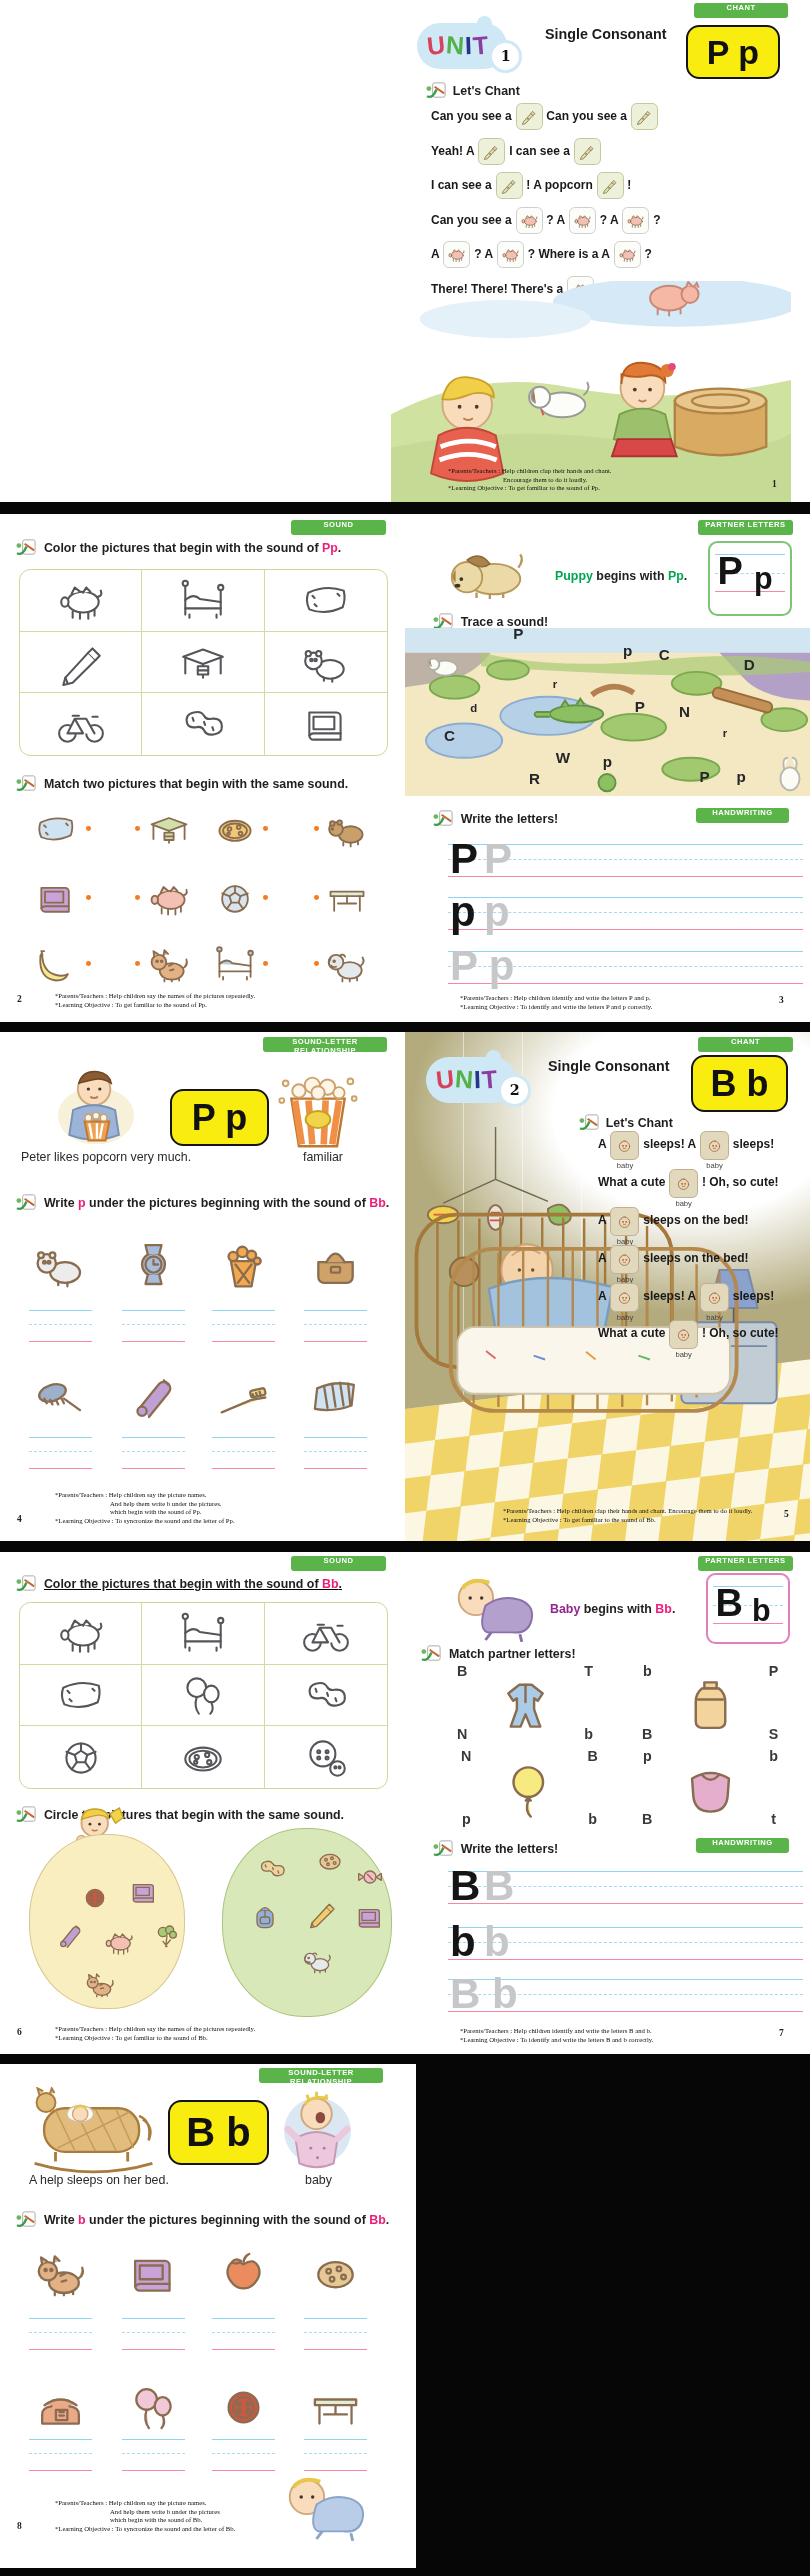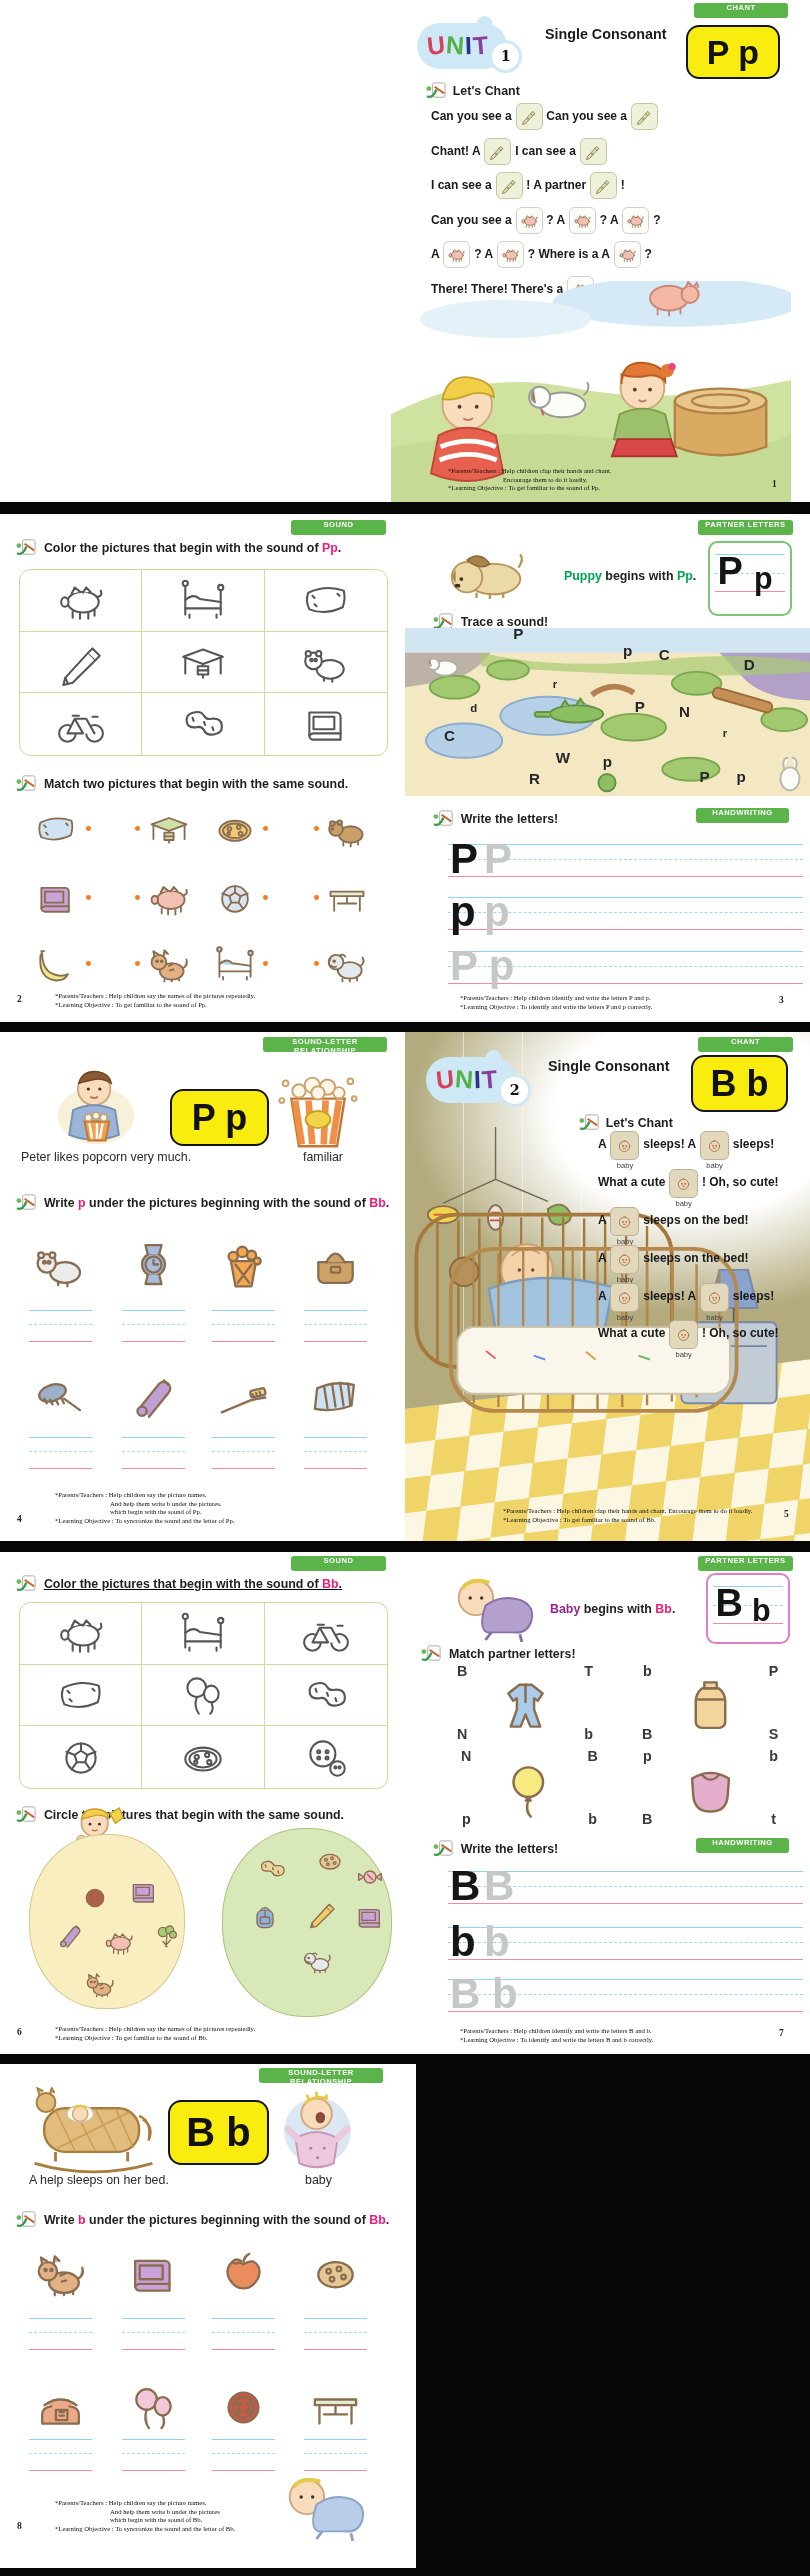--- a/index.html
+++ b/index.html
@@ -129,21 +129,21 @@
                 <g fill="#d8e0a8" stroke="#8a6d50" stroke-width="2" stroke-linecap="round" stroke-linejoin="round">
                   <path d="M9 37L28 16l5 5L14 42l-7 2z"></path>
                   <path d="M28 16l4-5 6 6-5 4z"></path>
                   <circle cx="20" cy="30" r="1"></circle>
                 </g>
               </svg>
             </span>
           </span>
         </div>
         <div class="chant-line">
-          <span class="ct">Chant! A</span>
+          <span class="ct">Yeah! A</span>
           <span class="ci">
             <span class="cbox pen">
               <svg width="19" height="19" viewBox="0 0 48 48">
                 <g fill="#d8e0a8" stroke="#8a6d50" stroke-width="2" stroke-linecap="round" stroke-linejoin="round">
                   <path d="M9 37L28 16l5 5L14 42l-7 2z"></path>
                   <path d="M28 16l4-5 6 6-5 4z"></path>
                   <circle cx="20" cy="30" r="1"></circle>
                 </g>
               </svg>
             </span>
@@ -167,21 +167,21 @@
             <span class="cbox pen">
               <svg width="19" height="19" viewBox="0 0 48 48">
                 <g fill="#d8e0a8" stroke="#8a6d50" stroke-width="2" stroke-linecap="round" stroke-linejoin="round">
                   <path d="M9 37L28 16l5 5L14 42l-7 2z"></path>
                   <path d="M28 16l4-5 6 6-5 4z"></path>
                   <circle cx="20" cy="30" r="1"></circle>
                 </g>
               </svg>
             </span>
           </span>
-          <span class="ct">! A partner</span>
+          <span class="ct">! A popcorn</span>
           <span class="ci">
             <span class="cbox pen">
               <svg width="19" height="19" viewBox="0 0 48 48">
                 <g fill="#d8e0a8" stroke="#8a6d50" stroke-width="2" stroke-linecap="round" stroke-linejoin="round">
                   <path d="M9 37L28 16l5 5L14 42l-7 2z"></path>
                   <path d="M28 16l4-5 6 6-5 4z"></path>
                   <circle cx="20" cy="30" r="1"></circle>
                 </g>
               </svg>
             </span>
@@ -625,21 +625,21 @@
         <ellipse cx="48" cy="40" rx="28" ry="16" fill="#ecd9a8" stroke="#b89858" stroke-width="2"></ellipse>
         <circle cx="20" cy="38" r="16" fill="#ecd9a8" stroke="#b89858" stroke-width="2"></circle>
         <path d="M20 20 q14 -10 24 4 q-10 8 -24 -4z" fill="#a8834c" stroke="#8a6838" stroke-width="1.5"></path>
         <path d="M8 30 q-6 8 0 14" fill="#a8834c"></path>
         <circle cx="14" cy="40" r="2" fill="#3c3228"></circle>
         <ellipse cx="10" cy="47" rx="3" ry="2" fill="#3c3228"></ellipse>
         <path d="M74 28 q6 -8 2 -14" stroke="#b89858" fill="none" stroke-width="2.5"></path>
         <path d="M30 54 v6 M44 55 v6 M58 54 v6" stroke="#b89858" stroke-width="2.5"></path>
       </svg>
     </div>
-    <div class="sentence" style="left:159px;top:55px;">
+    <div class="sentence" style="left:150px;top:55px;">
       <span class="grn">Puppy</span><span> begins with </span><span class="grn">Pp</span><span>.</span>
     </div>
     <div class="fcard" style="left:303px;top:27px;width:80px;height:71px;border:2.4px solid #7cc576;">
       <div class="fl f1"></div>
         <div class="fl f2"></div>
         <div class="fl f3"></div>
       <span class="fcU">P</span>
       <span class="fcL">p</span>
     </div>
     <div class="task" style="left:27px;top:97px;">

